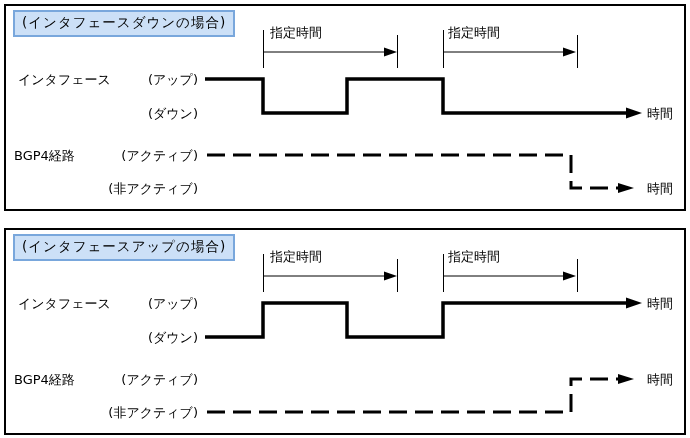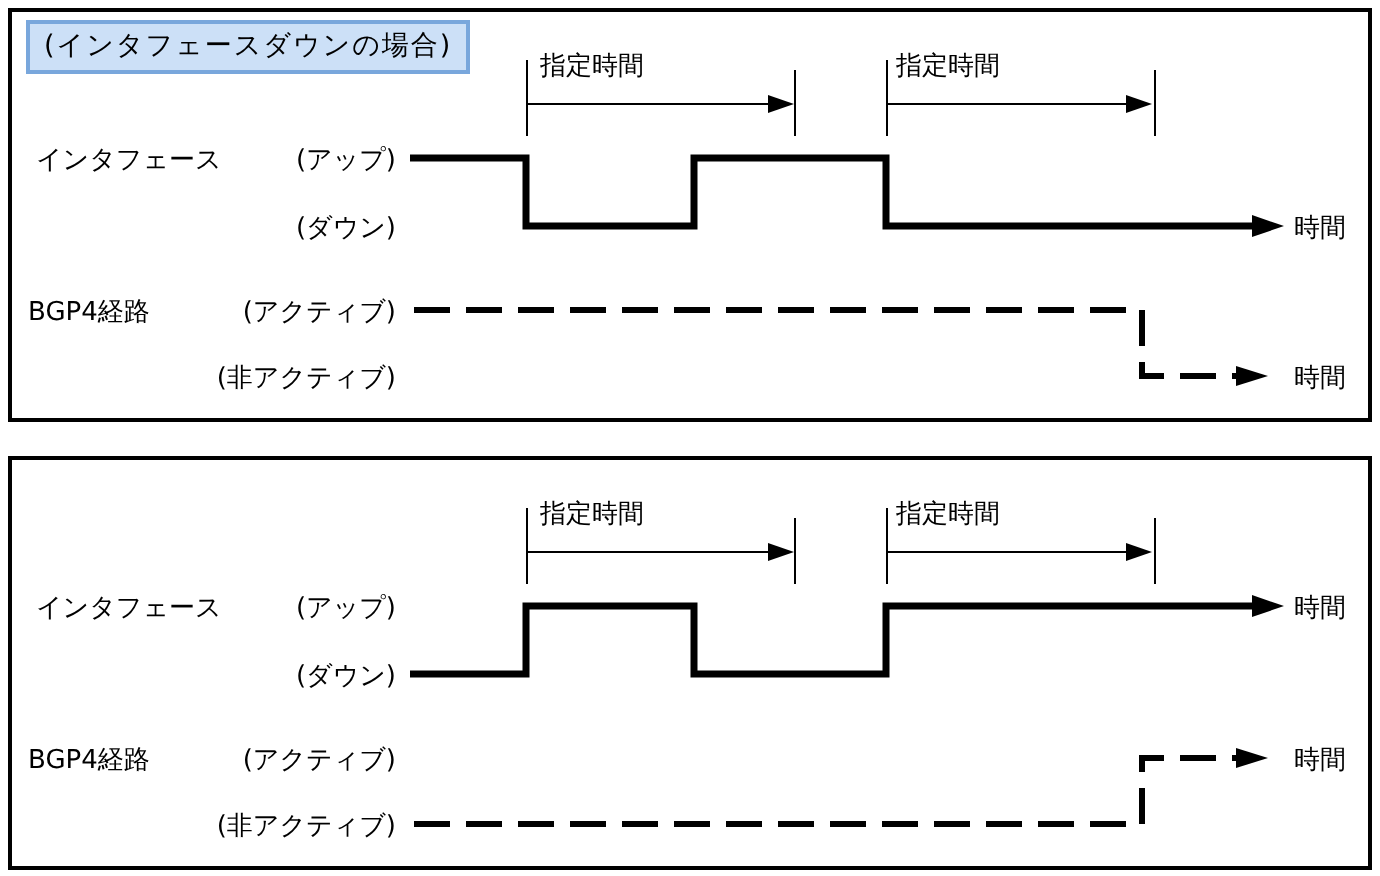--- a/index.html
+++ b/index.html
@@ -69,20 +69,23 @@
       <polygon class="head" points="620,101.5 636,107 620,112.5"></polygon>
       <text x="641" y="112">時間</text>
 
       <path class="dashed" d="M201 149 H565 V182 H612"></path>
       <polygon class="head" points="612,177 628,182 612,187"></polygon>
       <text x="641" y="187">時間</text>
     </svg>
   </div>
 
   <div class="panel" id="panel-up">
+    <div class="title-box" style="background: rgb(204, 224, 247); border-color: rgb(121, 167, 220);">
+      <span>(インタフェースアップの場合)</span>
+    </div>
     <svg class="layer" width="678" height="203" viewBox="0 0 678 203">
 
       <g>
         <line class="thin" x1="257.5" y1="24" x2="257.5" y2="62"></line>
         <line class="thin" x1="391.5" y1="29" x2="391.5" y2="62"></line>
         <line class="thin" x1="257.5" y1="46" x2="378" y2="46"></line>
         <polygon class="head" points="378,41.5 391,46 378,50.5"></polygon>
         <text x="264" y="31">指定時間</text>
       </g>
 

